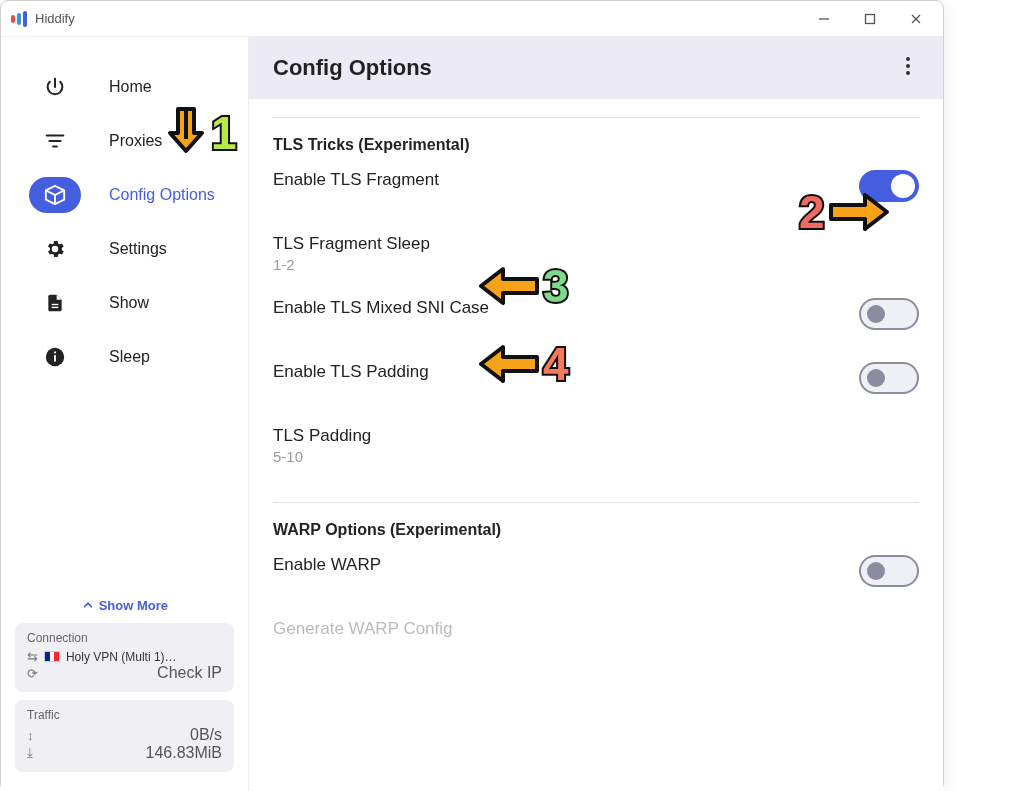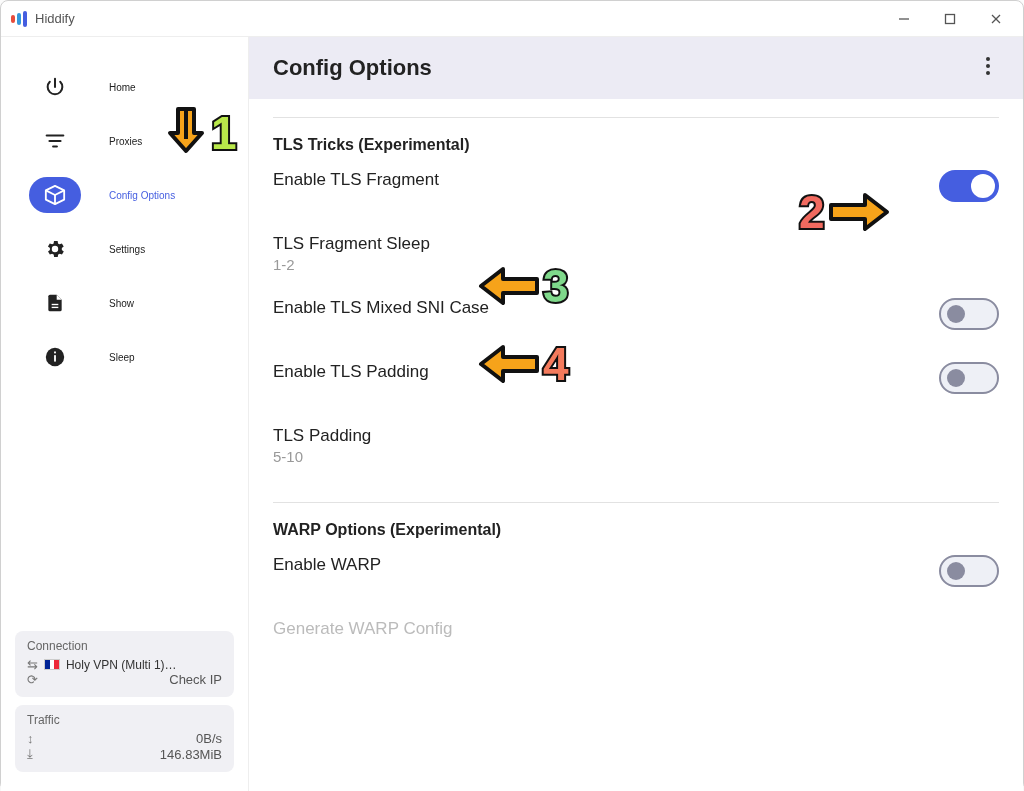--- a/index.html
+++ b/index.html
@@ -1,18 +1,18 @@
 <!DOCTYPE html>
 <html><head>
 <meta charset="utf-8">
 <style>
   * { box-sizing: border-box; margin: 0; padding: 0; font-family: "Segoe UI", Arial, sans-serif; }
   html,body { width:1024px; height:791px; overflow:hidden; background:#fff; }
   .window {
-    width:1024px; height:791px; background:#fff; border:1px solid #d0d0d0; border-radius:8px;
+    width:944px; height:791px; background:#fff; border:1px solid #d0d0d0; border-radius:8px;
     position:relative; box-shadow:0 4px 20px rgba(0,0,0,0.08);
   }
   .titlebar {
     height:36px; display:flex; align-items:center; padding:0 4px 0 10px;
     border-bottom:1px solid #eee;
   }
   .titlebar .logo { display:flex; align-items:center; gap:2px; margin-right:8px; }
   .titlebar .logo .bar { width:4px; border-radius:2px; }
   .titlebar .title { font-size:13px; color:#555; }
   .winbtns { margin-left:auto; display:flex; }
@@ -26,32 +26,32 @@
   .nav { display:flex; flex-direction:column; gap:2px; padding:0 14px 0 28px; }
   .nav-item {
     display:flex; align-items:center; height:52px; gap:28px; cursor:pointer;
   }
   .nav-item .iconwrap {
     width:52px; height:36px; display:flex; align-items:center; justify-content:center;
     border-radius:18px;
   }
   .nav-item.active .iconwrap { background:#455ee0; color:#fff; }
   .nav-item.active .label { color:#455ee0; }
-  .nav-item .label { font-size:10px; color:#222; }
+  .nav-item .label { font-size:16px; color:#222; }
   .sidebar-bottom { margin-top:auto; padding:0 14px 12px 14px; }
   .showmore { text-align:center; color:#455ee0; font-weight:600; font-size:13px; padding:10px 0; cursor:pointer; }
   .showmore svg { vertical-align:-2px; }
   .card {
     background:#f0f0f4; border-radius:8px; padding:8px 12px 10px 12px; margin-bottom:8px;
     font-size:13px; color:#333;
   }
   .card .card-title { font-size:12px; color:#666; margin-bottom:4px; }
   .card .row { display:flex; align-items:center; gap:6px; }
   .card .flag { width:16px; height:11px; background:linear-gradient(to right,#002395 33%,#fff 33%,#fff 66%,#ED2939 66%); border:1px solid #ccc; }
-  .card .right { margin-left:auto; font-size:13px; color:#555; }
+  .card .right { margin-left:auto; font-size:16px; color:#555; }
   .content { flex:1; height:100%; background:#fff; overflow:hidden; display:flex; flex-direction:column; }
   .content-header {
     height:62px; background:#ecebf4; display:flex; align-items:center; padding:0 24px;
   }
   .content-header h1 { font-size:22px; font-weight:600; color:#222; }
   .more-vert { margin-left:auto; color:#333; cursor:pointer; padding:8px; }
   .content-scroll { flex:1; overflow-y:auto; padding:0 24px 24px 24px; }
   hr.divider { border:none; border-top:1px solid #e2e2e2; margin:18px 0; }
   .section-title { font-size:16px; font-weight:700; color:#222; margin:18px 0 10px 0; }
   .setting { display:flex; min-height:64px; cursor:pointer; padding:6px 0; }
@@ -175,20 +175,26 @@
                 <circle cx="12" cy="12" r="10"></circle>
                 <rect x="11" y="10" width="2" height="7" fill="#fff"></rect>
                 <rect x="11" y="6" width="2" height="2" fill="#fff"></rect>
               </svg>
           </span>
           <span class="label">Sleep</span>
         </div>
       </div>
 
       <div class="sidebar-bottom">
+        <div class="showmore">
+          <svg width="14" height="14" viewBox="0 0 24 24" fill="none" stroke="#455ee0" stroke-width="3" stroke-linecap="round">
+              <polyline points="6 15 12 9 18 15"></polyline>
+            </svg>
+          <span>Show More</span>
+        </div>
 
         <div class="card">
           <div class="card-title">Connection</div>
           <div class="row">
             <span style="color:#777">⇆</span>
             <span class="flag"></span>
             <span style="font-size:12px;white-space:nowrap;overflow:hidden;text-overflow:ellipsis;max-width:130px">Holy VPN (Multi 1)…</span>
           </div>
           <div class="row">
             <span style="color:#777">⟳</span>

